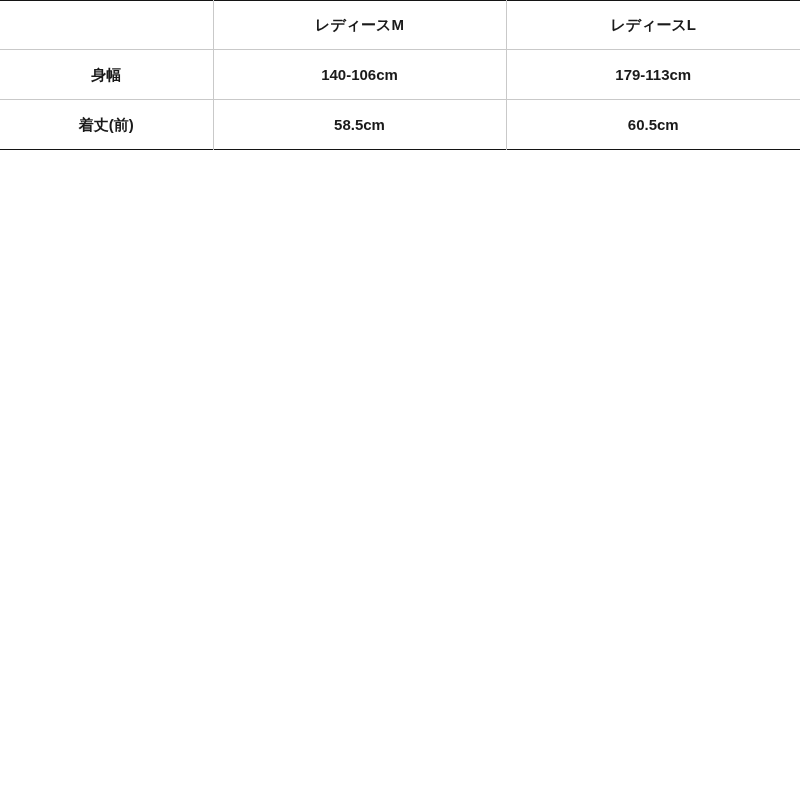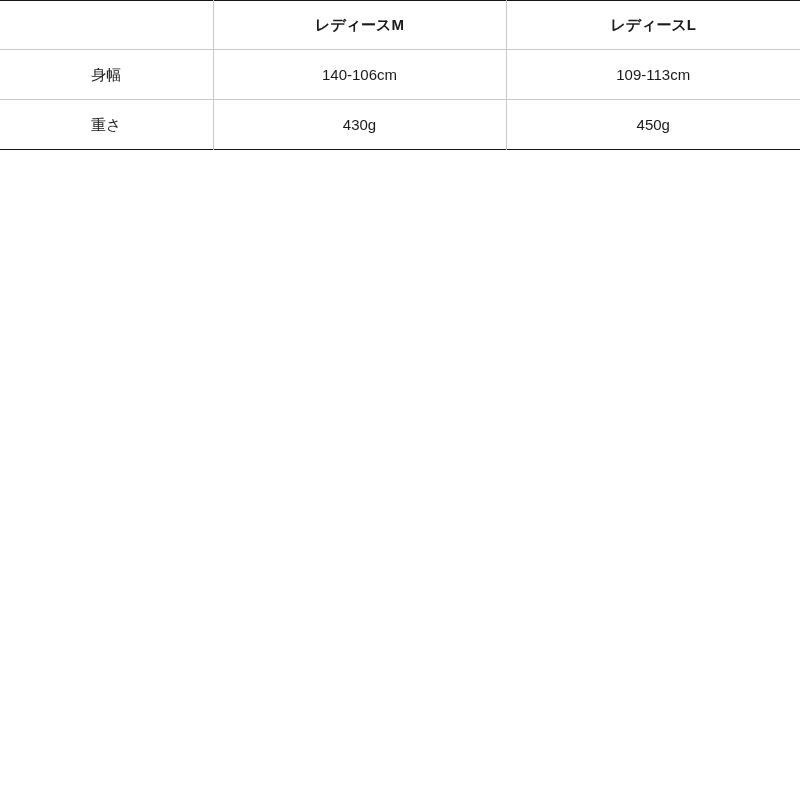--- a/index.html
+++ b/index.html
@@ -32,21 +32,21 @@
   table.size-table col.c-col2 { width: 294px; }
 
   table.size-table th,
   table.size-table td {
     border-right: 1px solid #c9c9c9;
     border-bottom: 1px solid #c9c9c9;
     text-align: center;
     vertical-align: middle;
     height: 49px;
     padding: 0;
-    font-weight: normal;
+    font-weight: bold;
     font-size: 15px;
     line-height: 1.2;
     color: #1a1a1a;
   }
   table.size-table th:last-child,
   table.size-table td:last-child {
     border-right: none;
   }
   table.size-table tr.header-row th,
   table.size-table tr.header-row td {
@@ -78,22 +78,22 @@
     </colgroup>
     <tbody>
       <tr class="header-row">
         <th class="corner-cell"></th>
         <th>レディースM</th>
         <th>レディースL</th>
       </tr>
       <tr>
         <th class="row-label">身幅</th>
         <td>140-106cm</td>
-        <td>109-113cm</td>
+        <td>179-113cm</td>
       </tr>
       <tr>
-        <th class="row-label">重さ</th>
-        <td>430g</td>
-        <td>450g</td>
+        <th class="row-label">着丈(前)</th>
+        <td>58.5cm</td>
+        <td>60.5cm</td>
       </tr>
     </tbody>
   </table>
 </div>
 
 </body></html>

